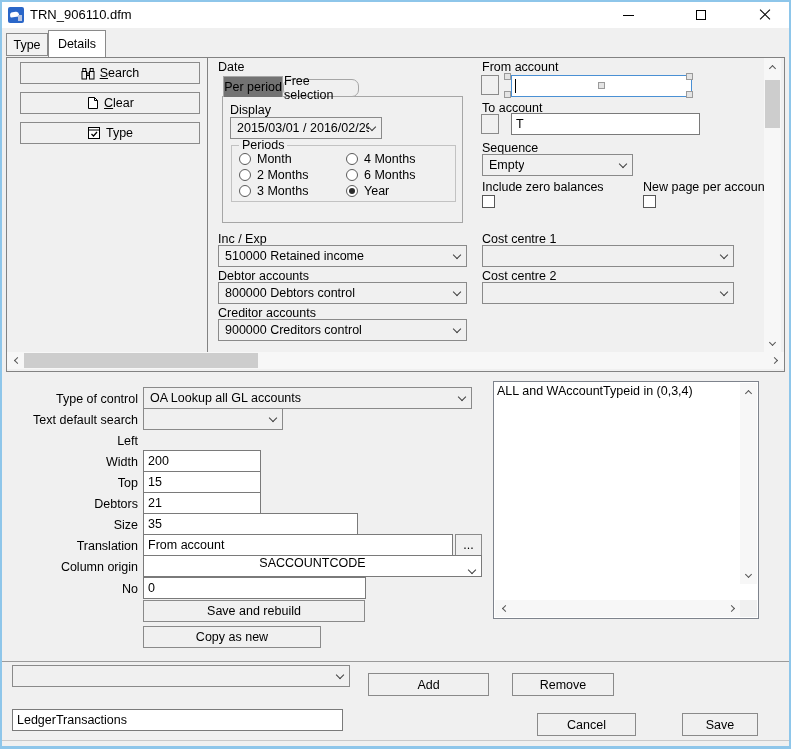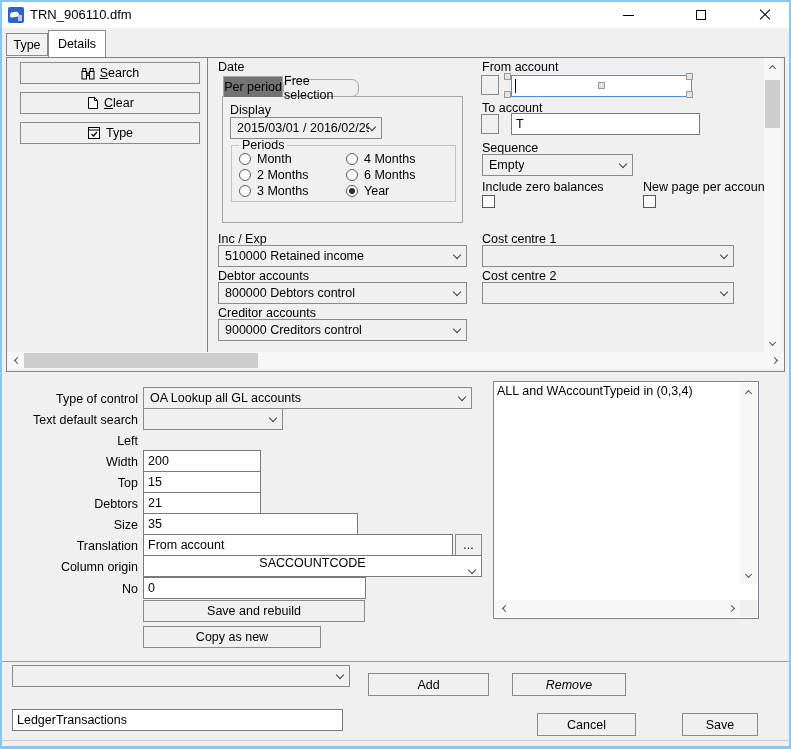--- a/index.html
+++ b/index.html
@@ -327,21 +327,21 @@
 
   <div class="sep" style="left:0;top:659px;width:787px;"></div>
 
   <div class="dd" style="left:10px;top:663px;width:338px;height:22px;">
     <span class="dd-text"></span>
     <span class="chev down"></span>
   </div>
   <div class="btn" style="left:366px;top:671px;width:121px;height:23px;">
       <span>Add</span>
     </div>
-  <div class="btn" style="left:510px;top:671px;width:114px;height:23px;font-style:italic;">
+  <div class="btn" style="left:510px;top:671px;width:102px;height:23px;">
       <span>Remove</span>
     </div>
 
   <input class="input" style="left: 10px; top: 707px; width: 331px; height: 22px;" value="LedgerTransactions">
   <div class="btn" style="left:535px;top:711px;width:99px;height:23px;">
       <span>Cancel</span>
     </div>
   <div class="btn" style="left:680px;top:711px;width:76px;height:23px;">
       <span>Save</span>
     </div>

